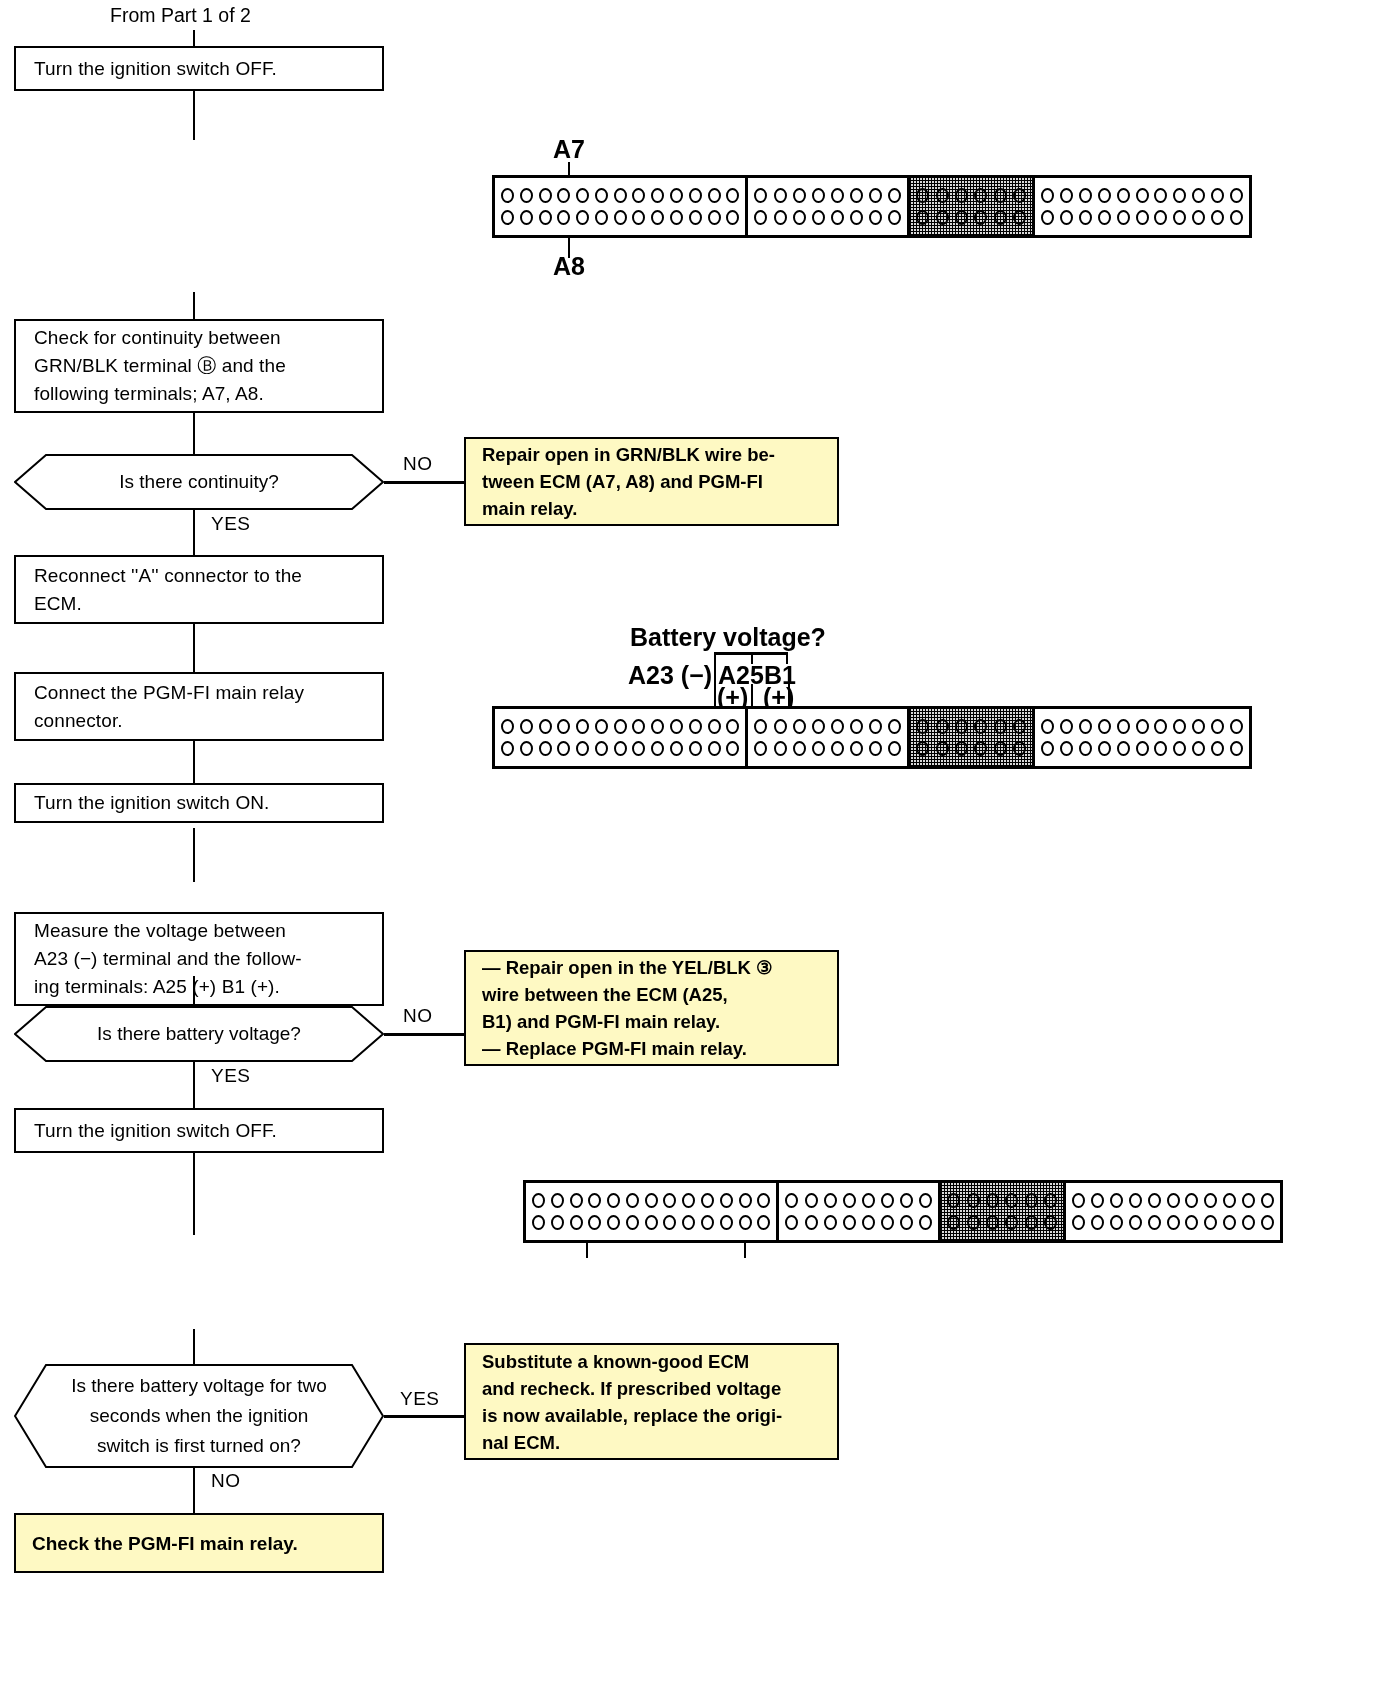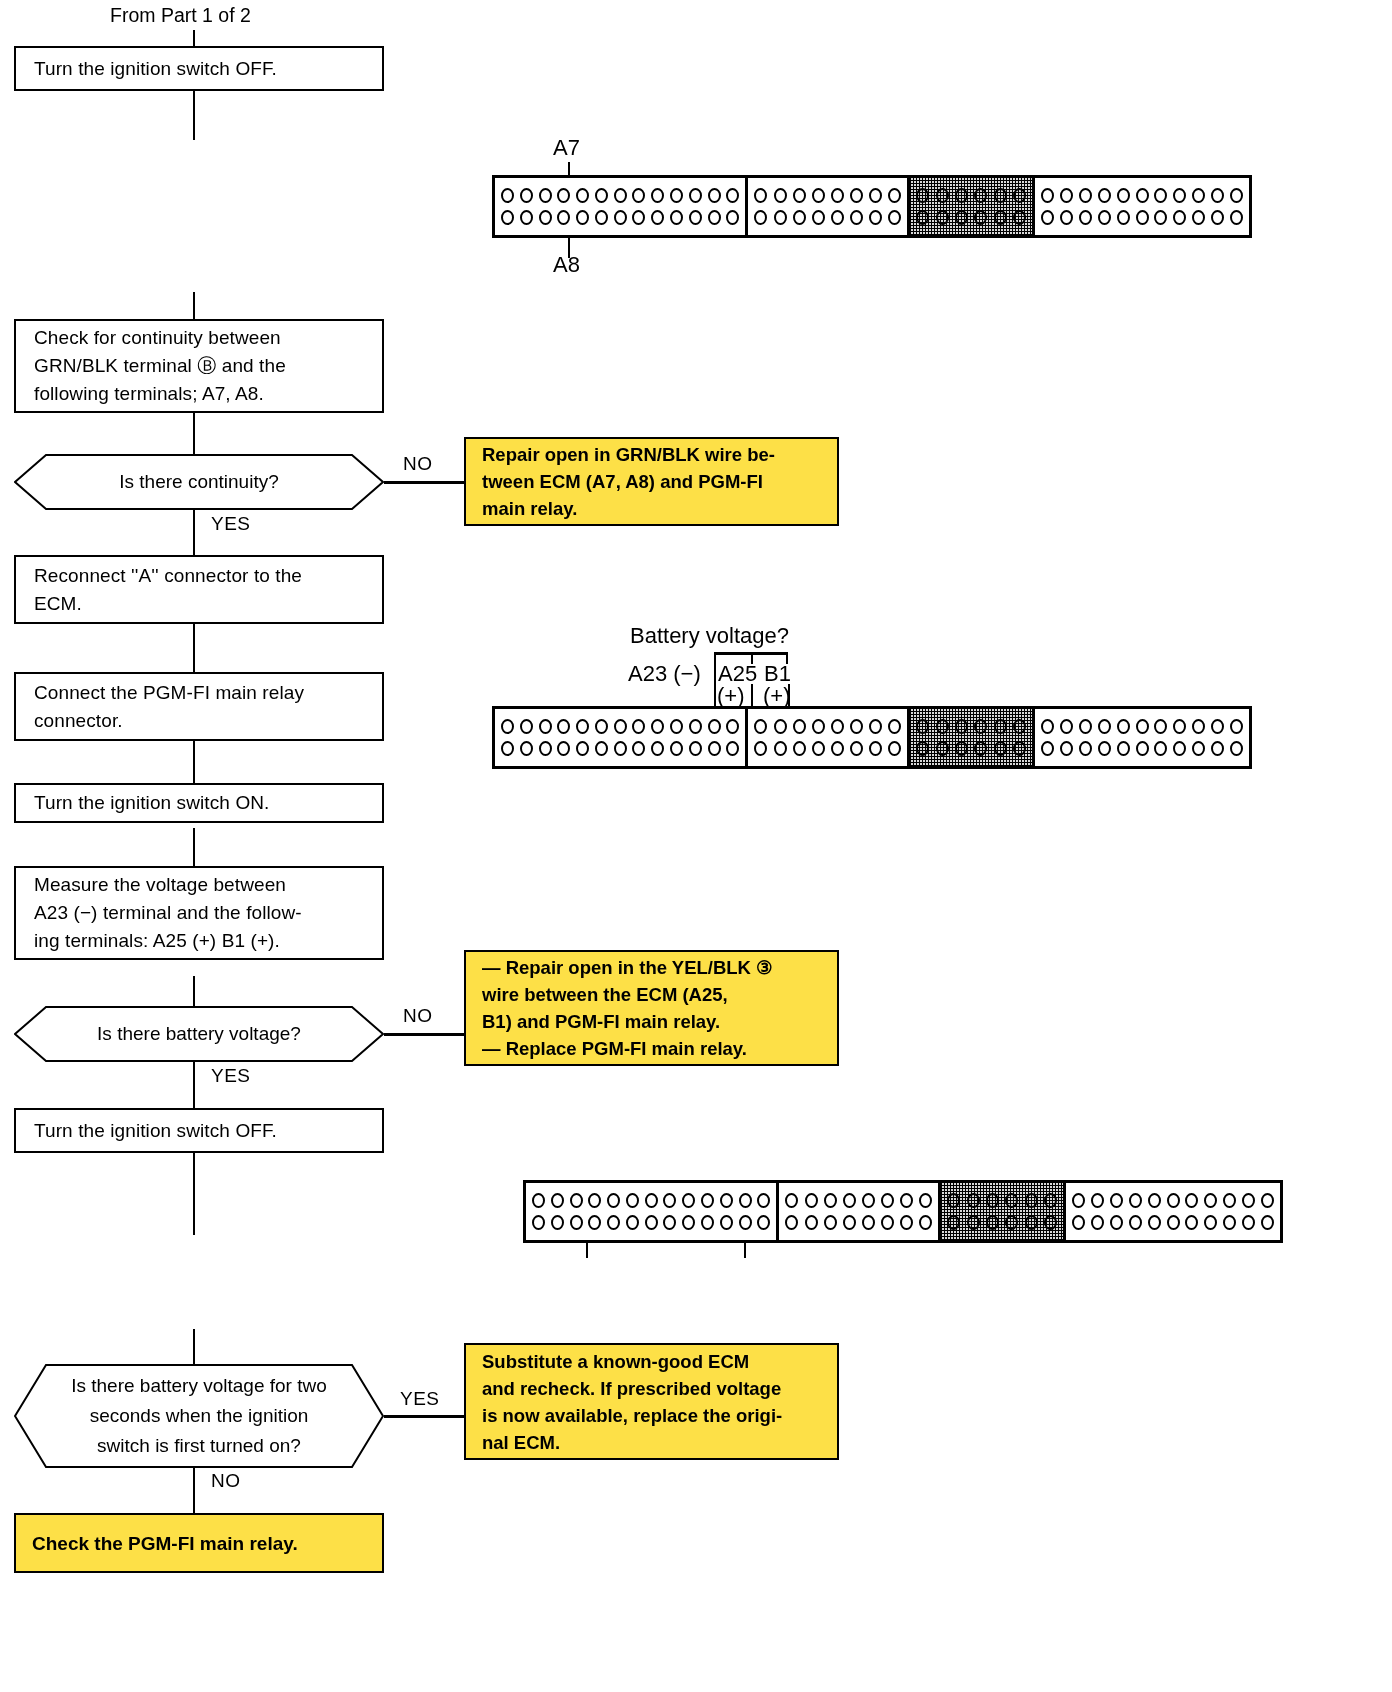--- a/index.html
+++ b/index.html
@@ -34,21 +34,21 @@
     letter-spacing: .1px;
     white-space: pre-line;
     width: 100%;
   }
   .proc-box.justify .txt { text-align: justify; text-align-last: left; }
 
   .result-box {
     position: absolute;
     box-sizing: border-box;
     border: 2.5px solid #000;
-    background: #fde047;
+    background: #fef9c3;
     display: flex;
     align-items: center;
   }
   .result-box .txt {
     padding: 0 10px 0 16px;
     font-size: 18.5px;
     line-height: 27px;
     font-weight: bold;
     white-space: pre-line;
     width: 100%;
@@ -140,22 +140,22 @@
     position: absolute;
     box-sizing: border-box;
     border-top: 3px solid #000;
     border-left: 2px solid #000;
     border-right: 2px solid #000;
   }
   .ulbar { position: absolute; height: 3px; background: #000; }
 
   .lbl {
     position: absolute;
-    font-size: 22px;
-    font-weight: normal;
+    font-size: 25px;
+    font-weight: bold;
     white-space: nowrap;
   }
 </style>
 </head>
 <body>
 
 <div id="page">
 
   <div class="caption" style="left:110px; top:4px;">From Part 1 of 2</div>
   <div class="vline" style="left:193px; top:30px; height:16px;"></div>
@@ -426,21 +426,21 @@
     <div class="txt">Connect the PGM-FI main relay
 connector.</div>
   </div>
   <div class="vline" style="left:193px; top:741px; height:42px;"></div>
 
   <div class="proc-box" style="left:14px; top:783px; width:370px; height:40px;">
     <div class="txt">Turn the ignition switch ON.</div>
   </div>
   <div class="vline" style="left:193px; top:828px; height:54px;"></div>
 
-  <div class="proc-box justify" style="left:14px; top:866px; width:370px; height:94px;">
+  <div class="proc-box justify" style="left:14px; top:912px; width:370px; height:94px;">
     <div class="txt">Measure the voltage between
 A23 (−) terminal and the follow-
 ing terminals: A25 (+) B1 (+).</div>
   </div>
   <div class="vline" style="left:193px; top:976px; height:30px;"></div>
 
   <div class="decision" style="left:14px; top:1006px; width:370px; height:56px;">
     <svg width="370" height="56" viewBox="0 0 370 56">
       <polygon points="32,1 338,1 369,28 338,55 32,55 1,28" fill="#ffffff" stroke="#000000" stroke-width="2"></polygon>
     </svg>

